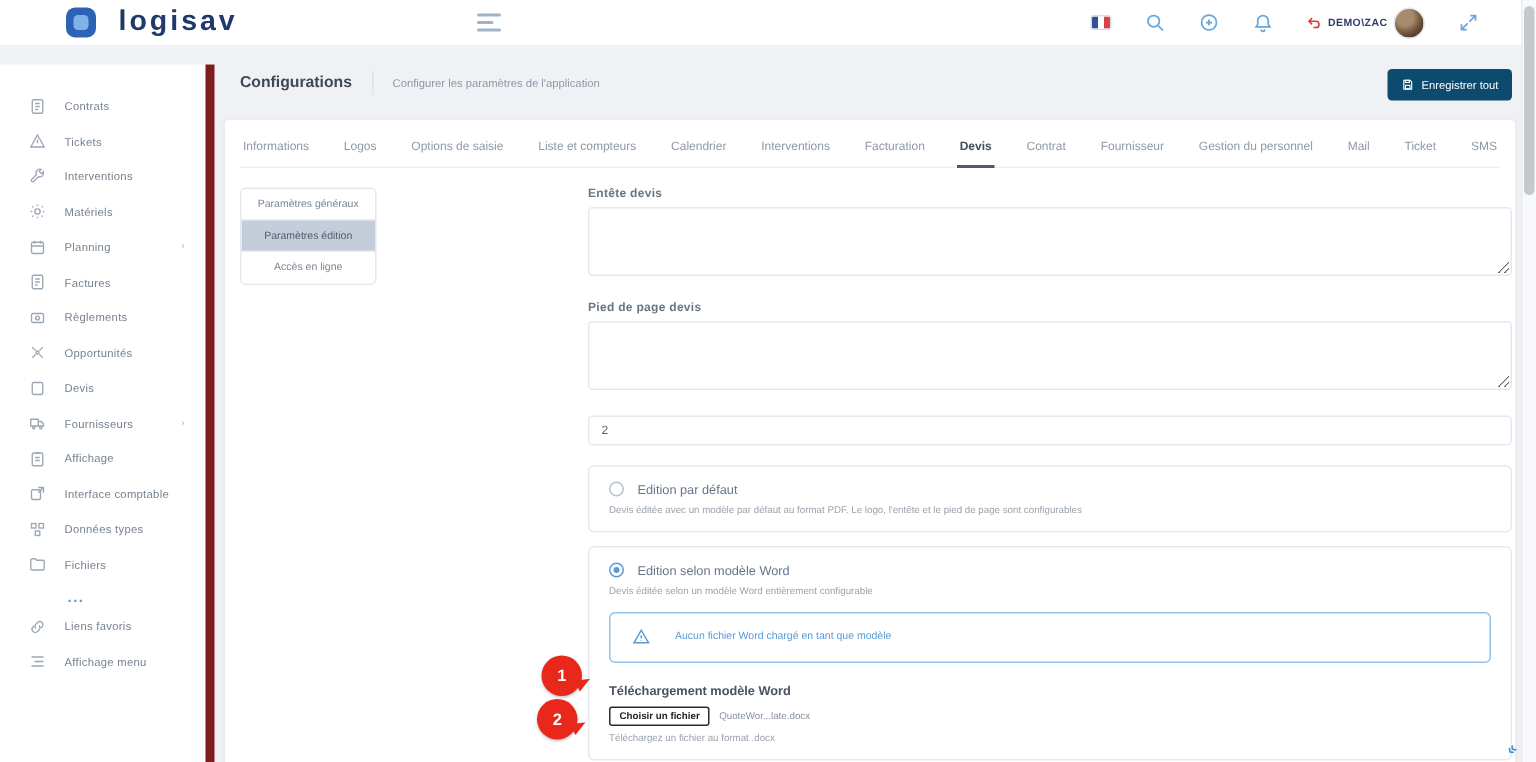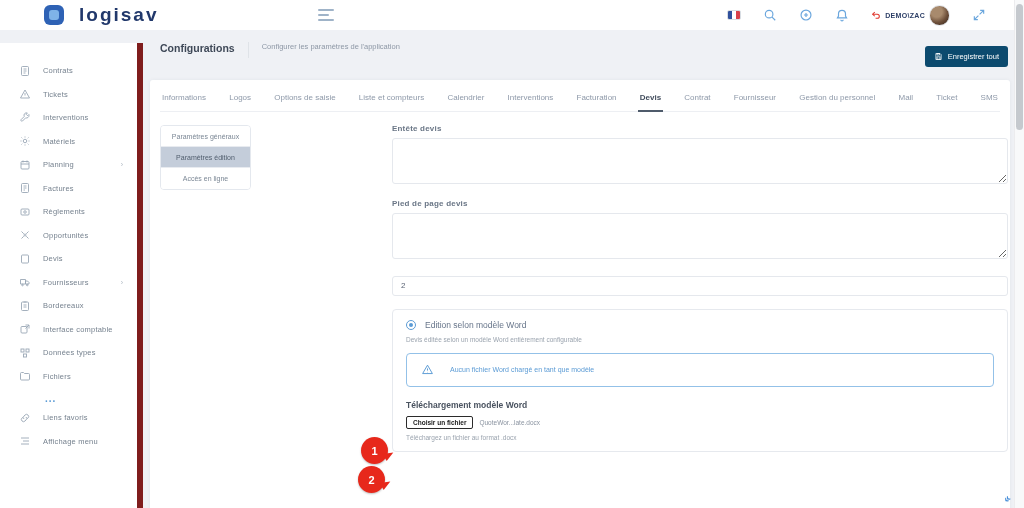--- a/index.html
+++ b/index.html
@@ -28,21 +28,21 @@
   .side-item { height:23.5px; display:flex; align-items:center; padding-left:19px; gap:12px; cursor:pointer; position:relative; }
   .side-item svg { width:12px; height:12px; color:#9aa7b5; flex:none; }
   .side-label { font-size:7.5px; color:#76828f; letter-spacing:0.2px; }
   .side-item .chev { position:absolute; right:14px; font-size:7px; color:#aeb8c2; }
   .side-item.active { background:#e8f1fa; }
   .side-item.active svg { color:#6f9cc5; }
   .side-item.active .side-label { color:#61788f; }
   .side-dots { margin:6px 0 2px 45px; color:#5b9bd5; font-size:10px; font-weight:bold; letter-spacing:1px; line-height:10px; }
 
   
-  .page-header { position:absolute; left:160px; top:42px; height:26px; display:flex; align-items:flex-start; z-index:1; }
+  .page-header { position:absolute; left:160px; top:42px; height:26px; display:flex; align-items:center; z-index:1; }
   .page-title { font-size:10.5px; font-weight:bold; color:#3e4857; }
   .ph-sep { width:1px; height:16px; background:#dfe3e8; margin:0 13px; }
   .page-subtitle { font-size:7.5px; color:#8e98a6; }
   .save-btn { position:absolute; right:16px; top:46px; height:21px; padding:0 9px; background:#0c4a6e; border:none; border-radius:3px; color:#fff; font-size:7.5px; font-family:inherit; display:flex; align-items:center; gap:5px; cursor:pointer; }
   .save-btn svg { width:9px; height:9px; }
 
   .card { position:absolute; left:150px; top:80px; width:860px; height:438px; background:#ffffff; border-radius:3px; box-shadow:0 0 4px rgba(40,50,70,0.06); }
 
   
   .tabs { position:absolute; left:10px; right:10px; top:0; height:32px; display:flex; justify-content:space-between; align-items:flex-end; border-bottom:1px solid #edeff3; }
@@ -215,21 +215,21 @@
           <circle cx="16.5" cy="18" r="1.6"></circle>
         </svg>
       <span class="side-label">Fournisseurs</span>
       <span class="chev">›</span>
     </div>
     <div class="side-item">
       <svg viewBox="0 0 24 24" fill="none" stroke="currentColor" stroke-width="1.8">
           <rect x="5" y="4" width="14" height="17" rx="2"></rect>
           <path d="M9 4h6M9 10h6M9 14h6"></path>
         </svg>
-      <span class="side-label">Bordereaux</span>
+      <span class="side-label">Affichage</span>
     </div>
     <div class="side-item">
       <svg viewBox="0 0 24 24" fill="none" stroke="currentColor" stroke-width="1.8">
           <rect x="4" y="7" width="12" height="13" rx="2"></rect>
           <path d="M13 4h7v7M20 4l-7 7"></path>
         </svg>
       <span class="side-label">Interface comptable</span>
     </div>
     <div class="side-item">
       <svg viewBox="0 0 24 24" fill="none" stroke="currentColor" stroke-width="1.8">
@@ -302,20 +302,27 @@
 
     <div class="form">
       <div class="f-label">Entête devis</div>
       <textarea class="f-area" style=""></textarea>
 
       <div class="f-label">Pied de page devis</div>
       <textarea class="f-area" style=""></textarea>
 
       <input class="f-input" type="text" value="2" style="">
 
+      <div class="opt-box">
+        <div class="radio-row">
+          <span class="radio"></span>
+          <span class="opt-title">Edition par défaut</span>
+        </div>
+        <div class="opt-desc">Devis éditée avec un modèle par défaut au format PDF. Le logo, l'entête et le pied de page sont configurables</div>
+      </div>
 
       <div class="opt-box">
         <div class="radio-row">
           <span class="radio checked"></span>
           <span class="opt-title">Edition selon modèle Word</span>
         </div>
         <div class="opt-desc">Devis éditée selon un modèle Word entièrement configurable</div>
 
         <div class="warn-box">
           <svg viewBox="0 0 24 24" fill="none" stroke="currentColor" stroke-width="1.8">

